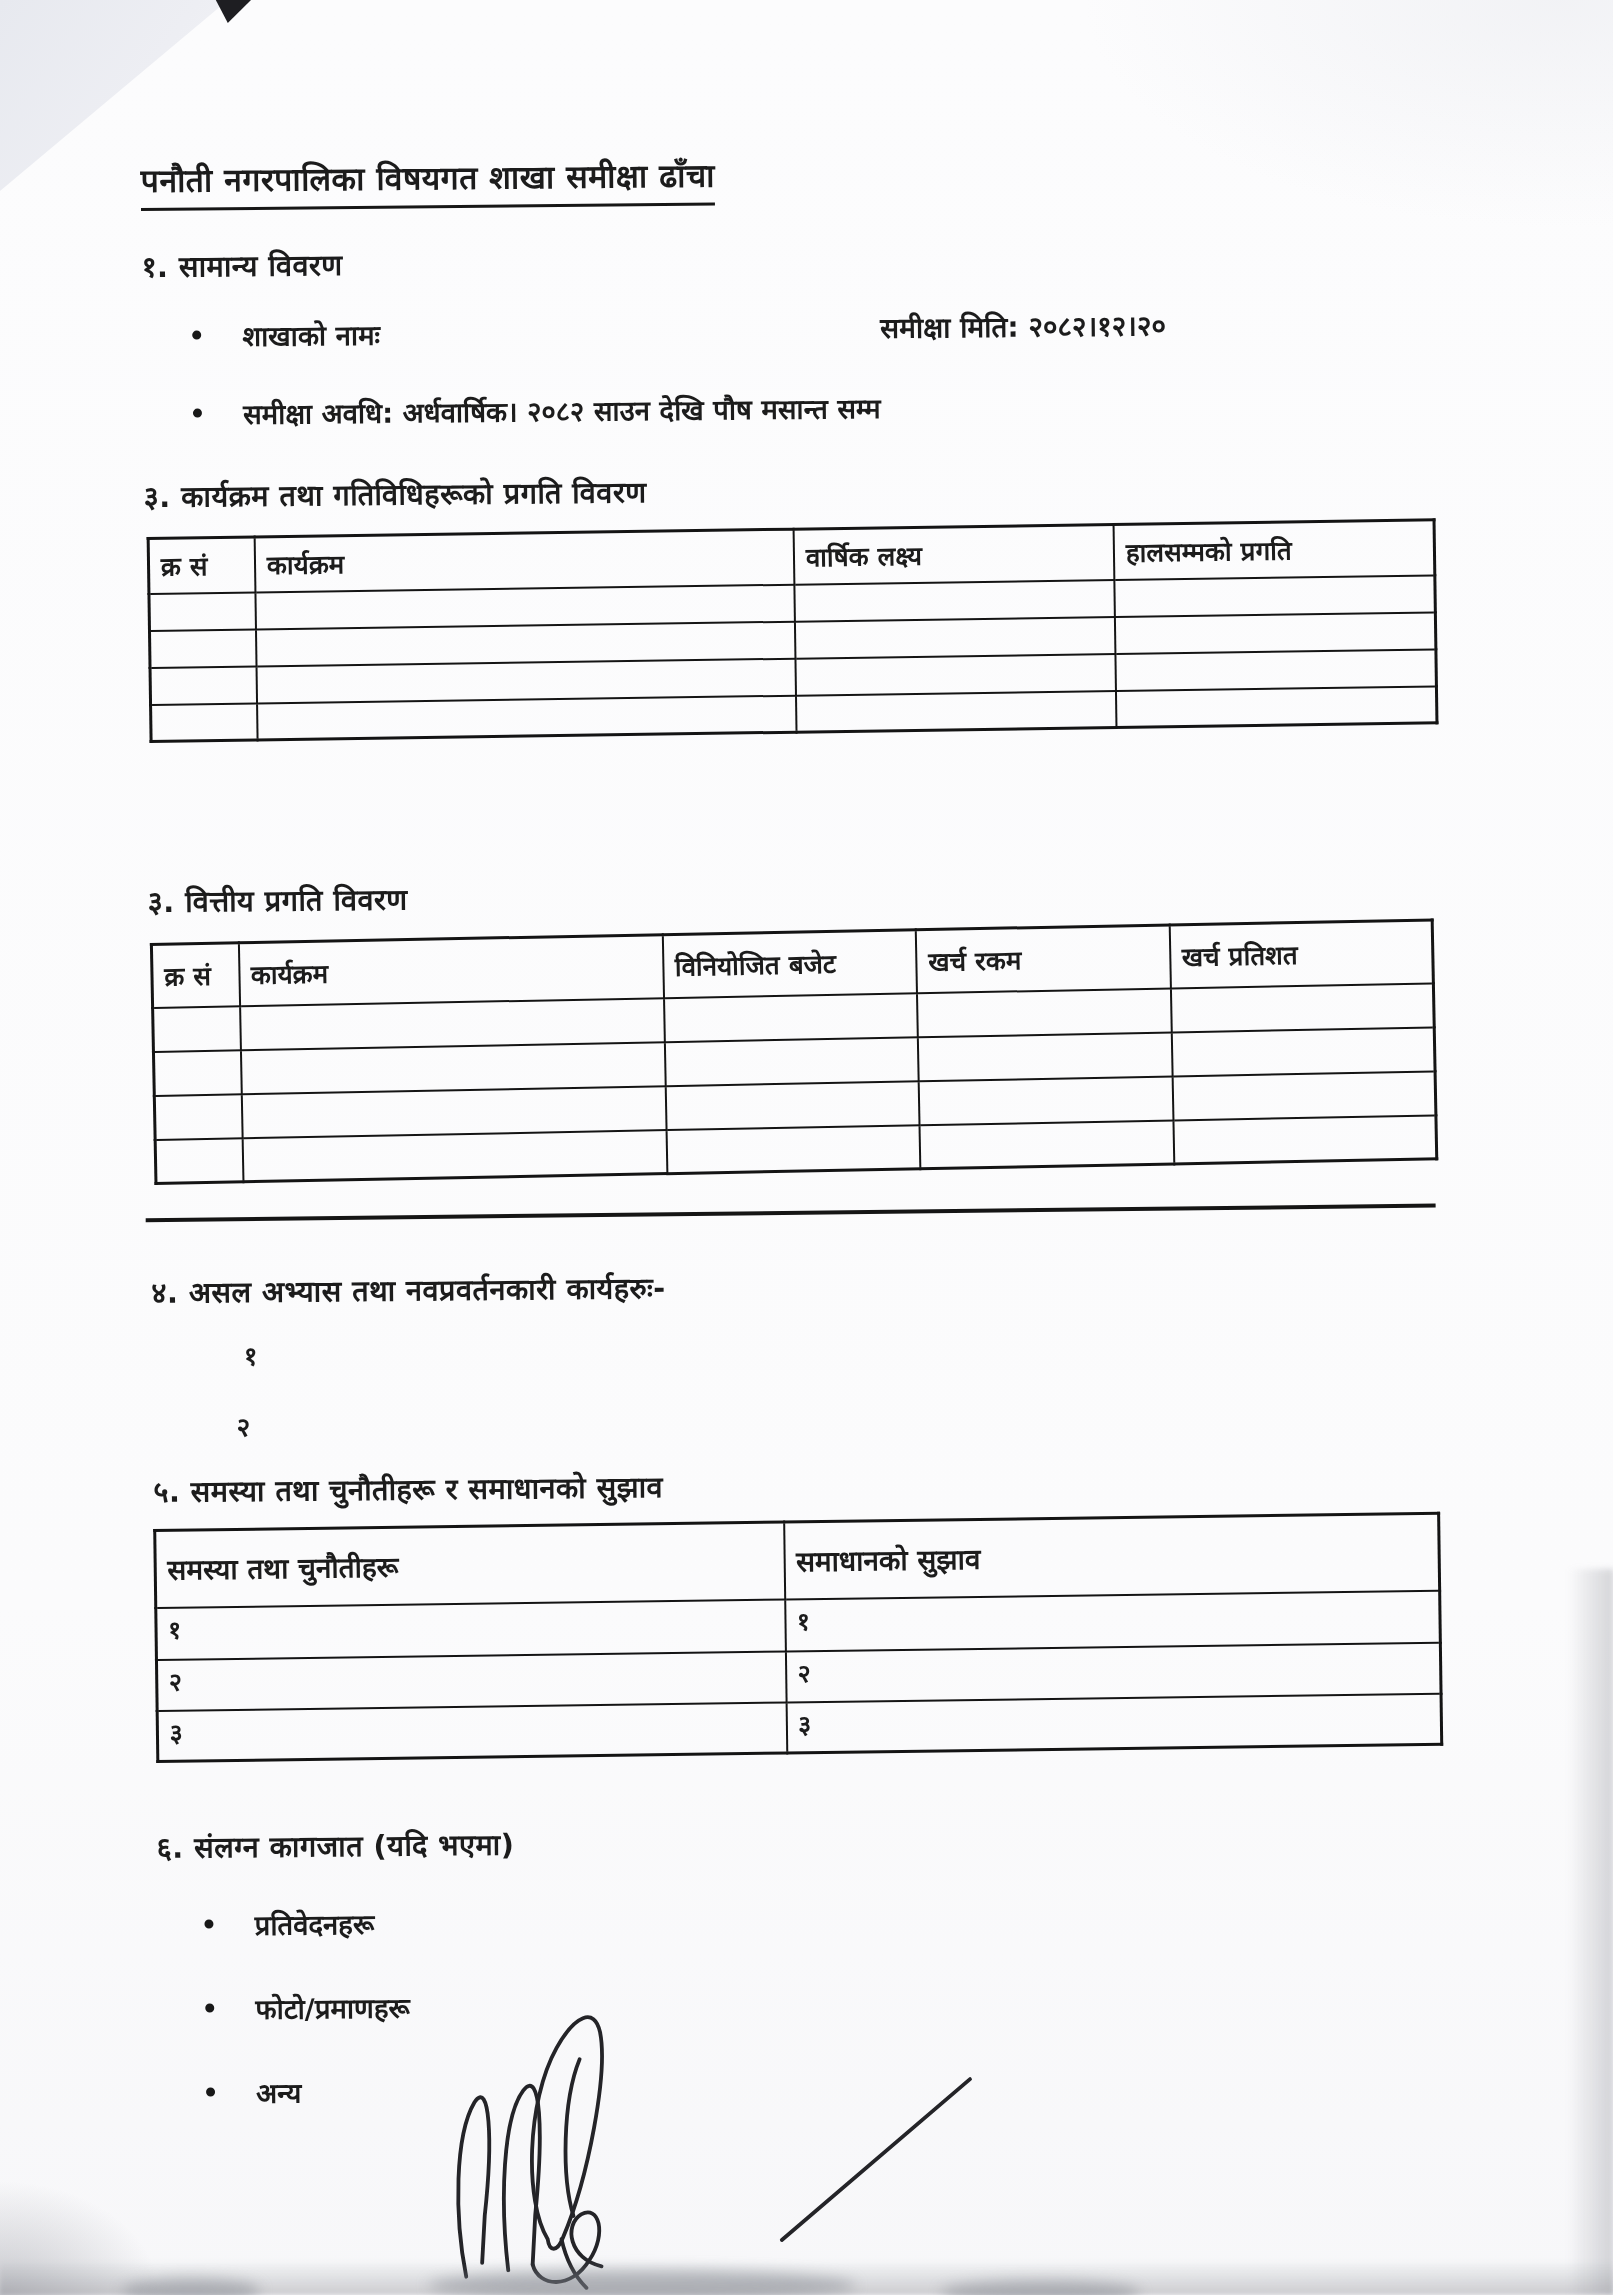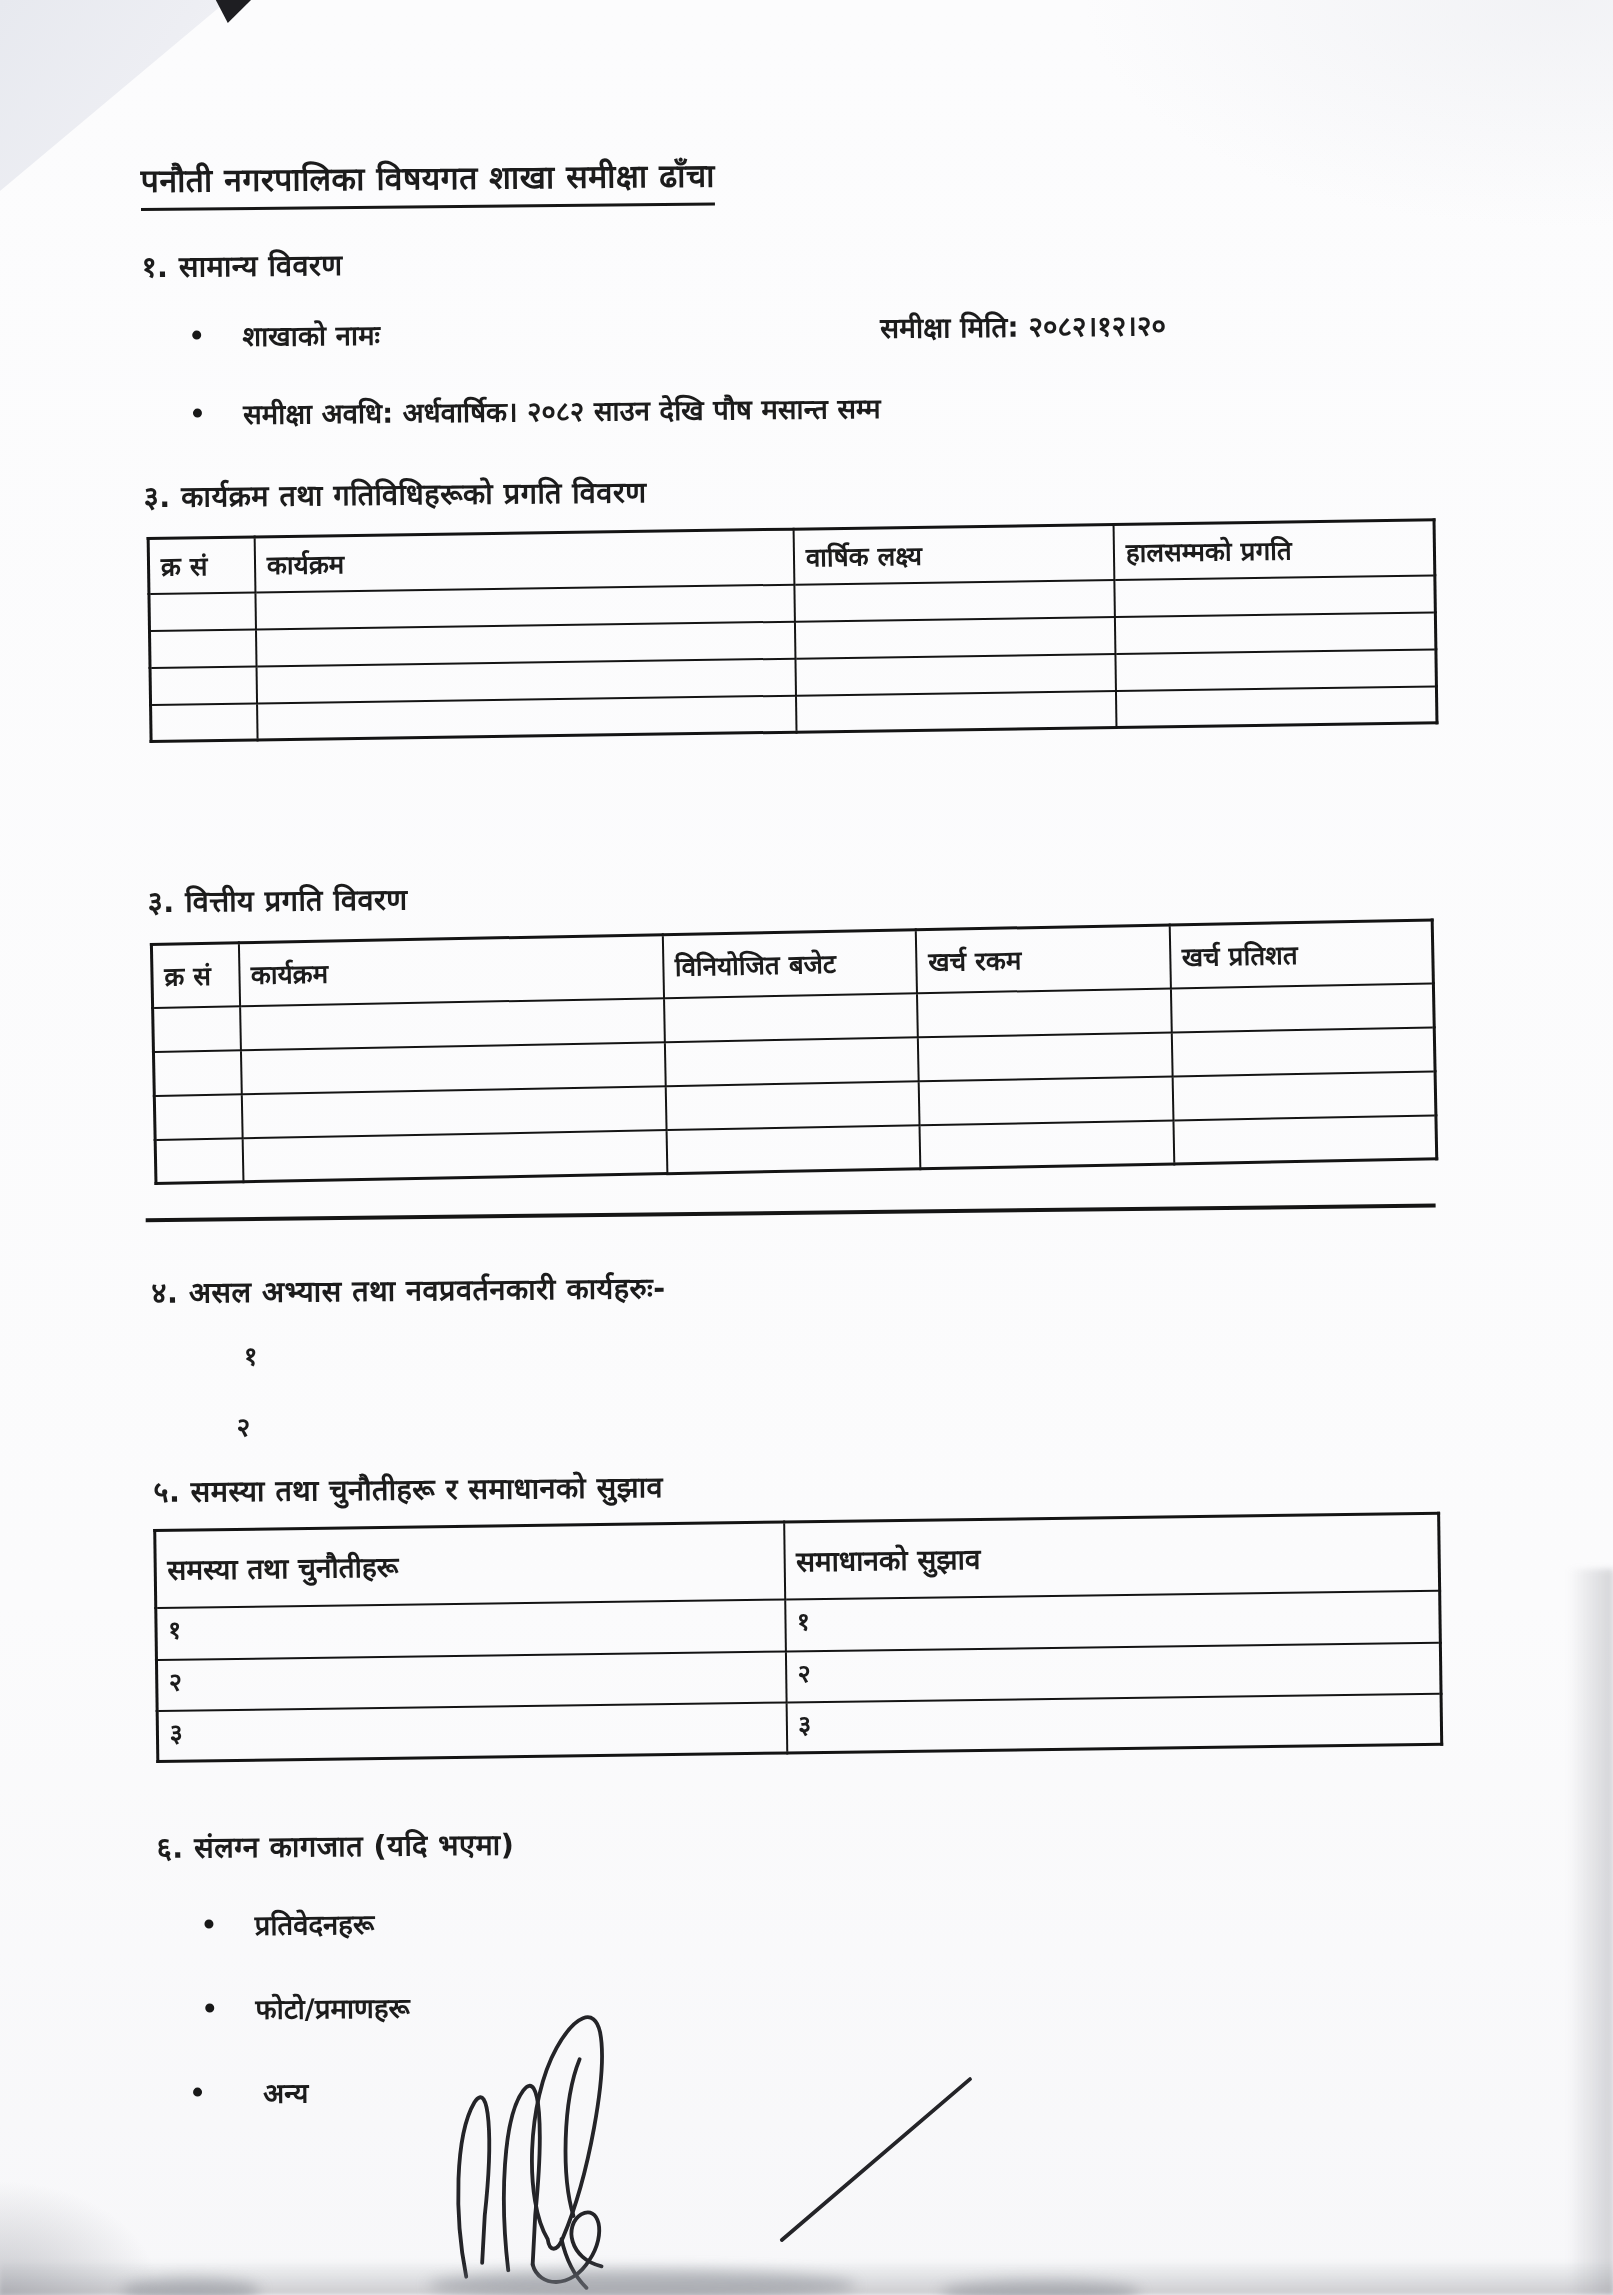--- a/index.html
+++ b/index.html
@@ -204,21 +204,21 @@
     <div class="abs h sec" style="left:150px;top:1827px;">६. संलग्न कागजात (यदि भएमा)</div>
 
     <div class="abs bullet-row" style="left:197px;top:1907px;">
       <span class="dot"></span>
       <span class="body-t">प्रतिवेदनहरू</span>
     </div>
     <div class="abs bullet-row" style="left:197px;top:1991px;">
       <span class="dot"></span>
       <span class="body-t">फोटो/प्रमाणहरू</span>
     </div>
-    <div class="abs bullet-row" style="left:184px;top:2075px;gap:20px;">
+    <div class="abs bullet-row" style="left:197px;top:2075px;">
       <span class="dot"></span>
       <span class="body-t">अन्य</span>
     </div>
 
     <div class="abs" style="left:413px;top:1989px;">
       <svg width="582" height="306" viewBox="0 0 760 400" fill="none" stroke="#242428" stroke-width="5" stroke-linecap="round" stroke-linejoin="round">
         <path d="M55,380 C40,300 42,195 68,152 C88,122 92,200 80,300 L76,362"></path>
         <path d="M110,372 C100,280 105,172 132,137 C155,108 158,190 146,300 L142,365"></path>
         <path d="M162,332 C132,282 136,152 176,82 C200,40 226,28 233,62 C243,115 216,252 182,330 C174,350 164,348 162,332 Z"></path>
         <path d="M196,302 C181,252 183,152 206,97"></path>

